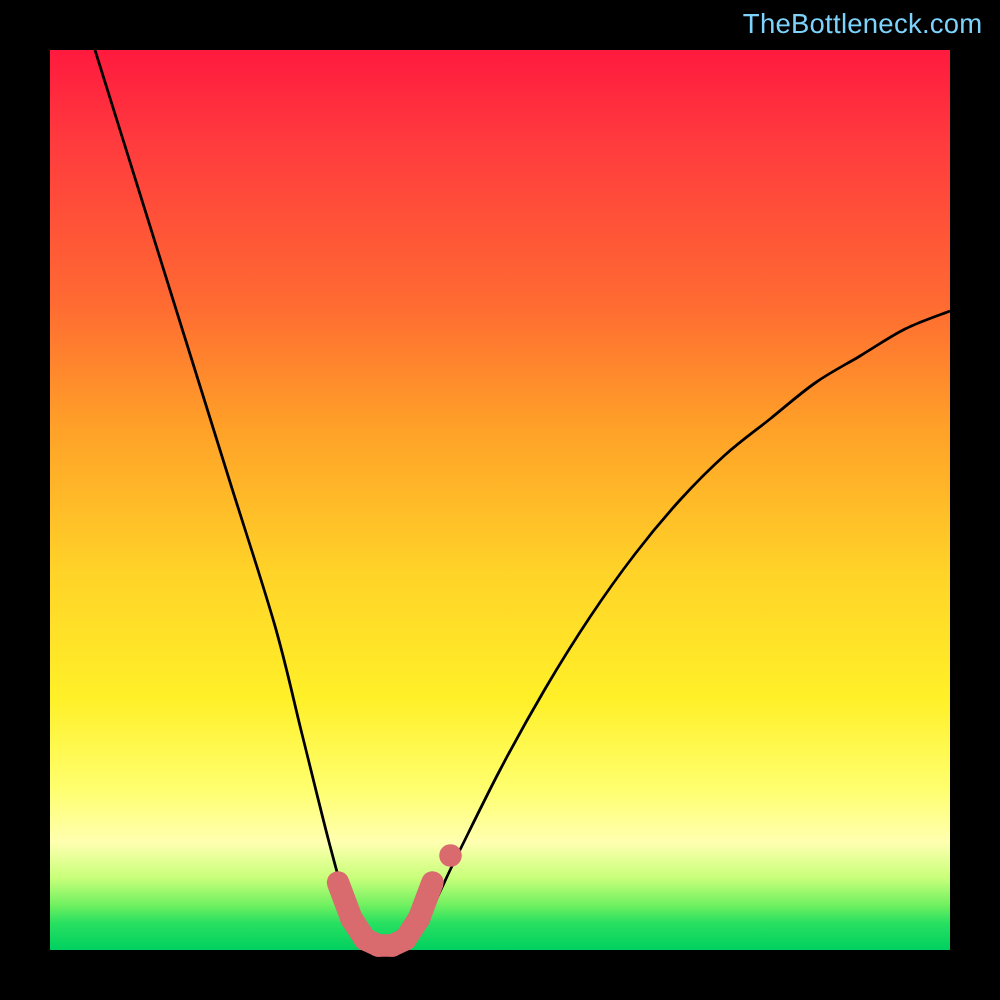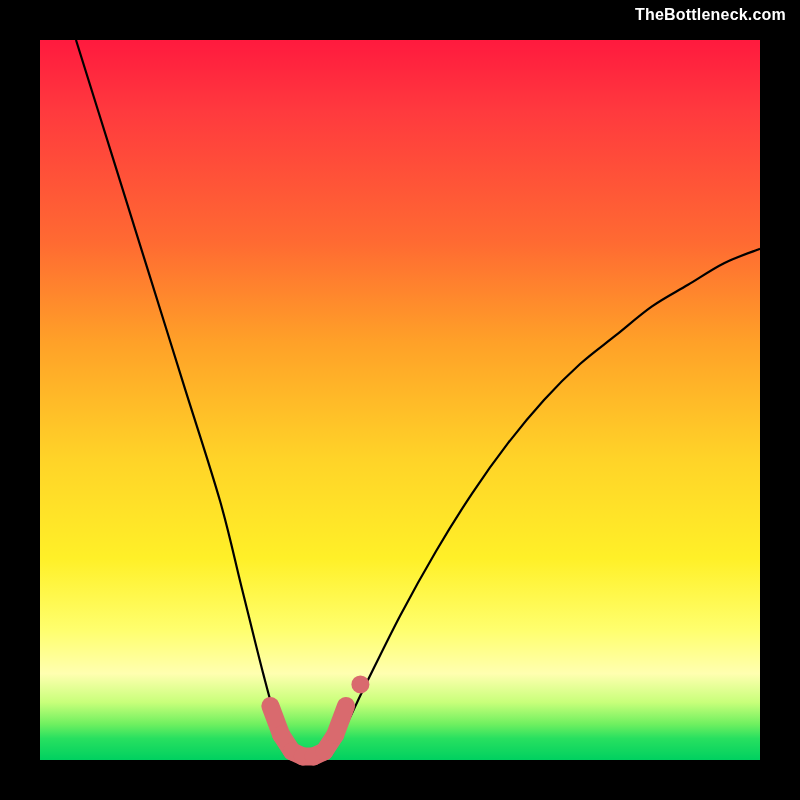--- a/index.html
+++ b/index.html
@@ -38,23 +38,23 @@
       #c8ff7a 92%,
       #70f060 95%,
       #28e060 97%,
       #00d060 100%
     );
   }
   .watermark {
     position: absolute;
     top: 6px;
     right: 14px;
-    color: #ffffff;
-    font-size: 16px;
-    font-weight: 700;
+    color: #7dd3fc;
+    font-size: 22px;
+    font-weight: 400;
     letter-spacing: 0.2px;
     user-select: none;
   }
   svg.curve {
     position: absolute;
     left: 0;
     top: 0;
     width: 720px;
     height: 720px;
     overflow: visible;

